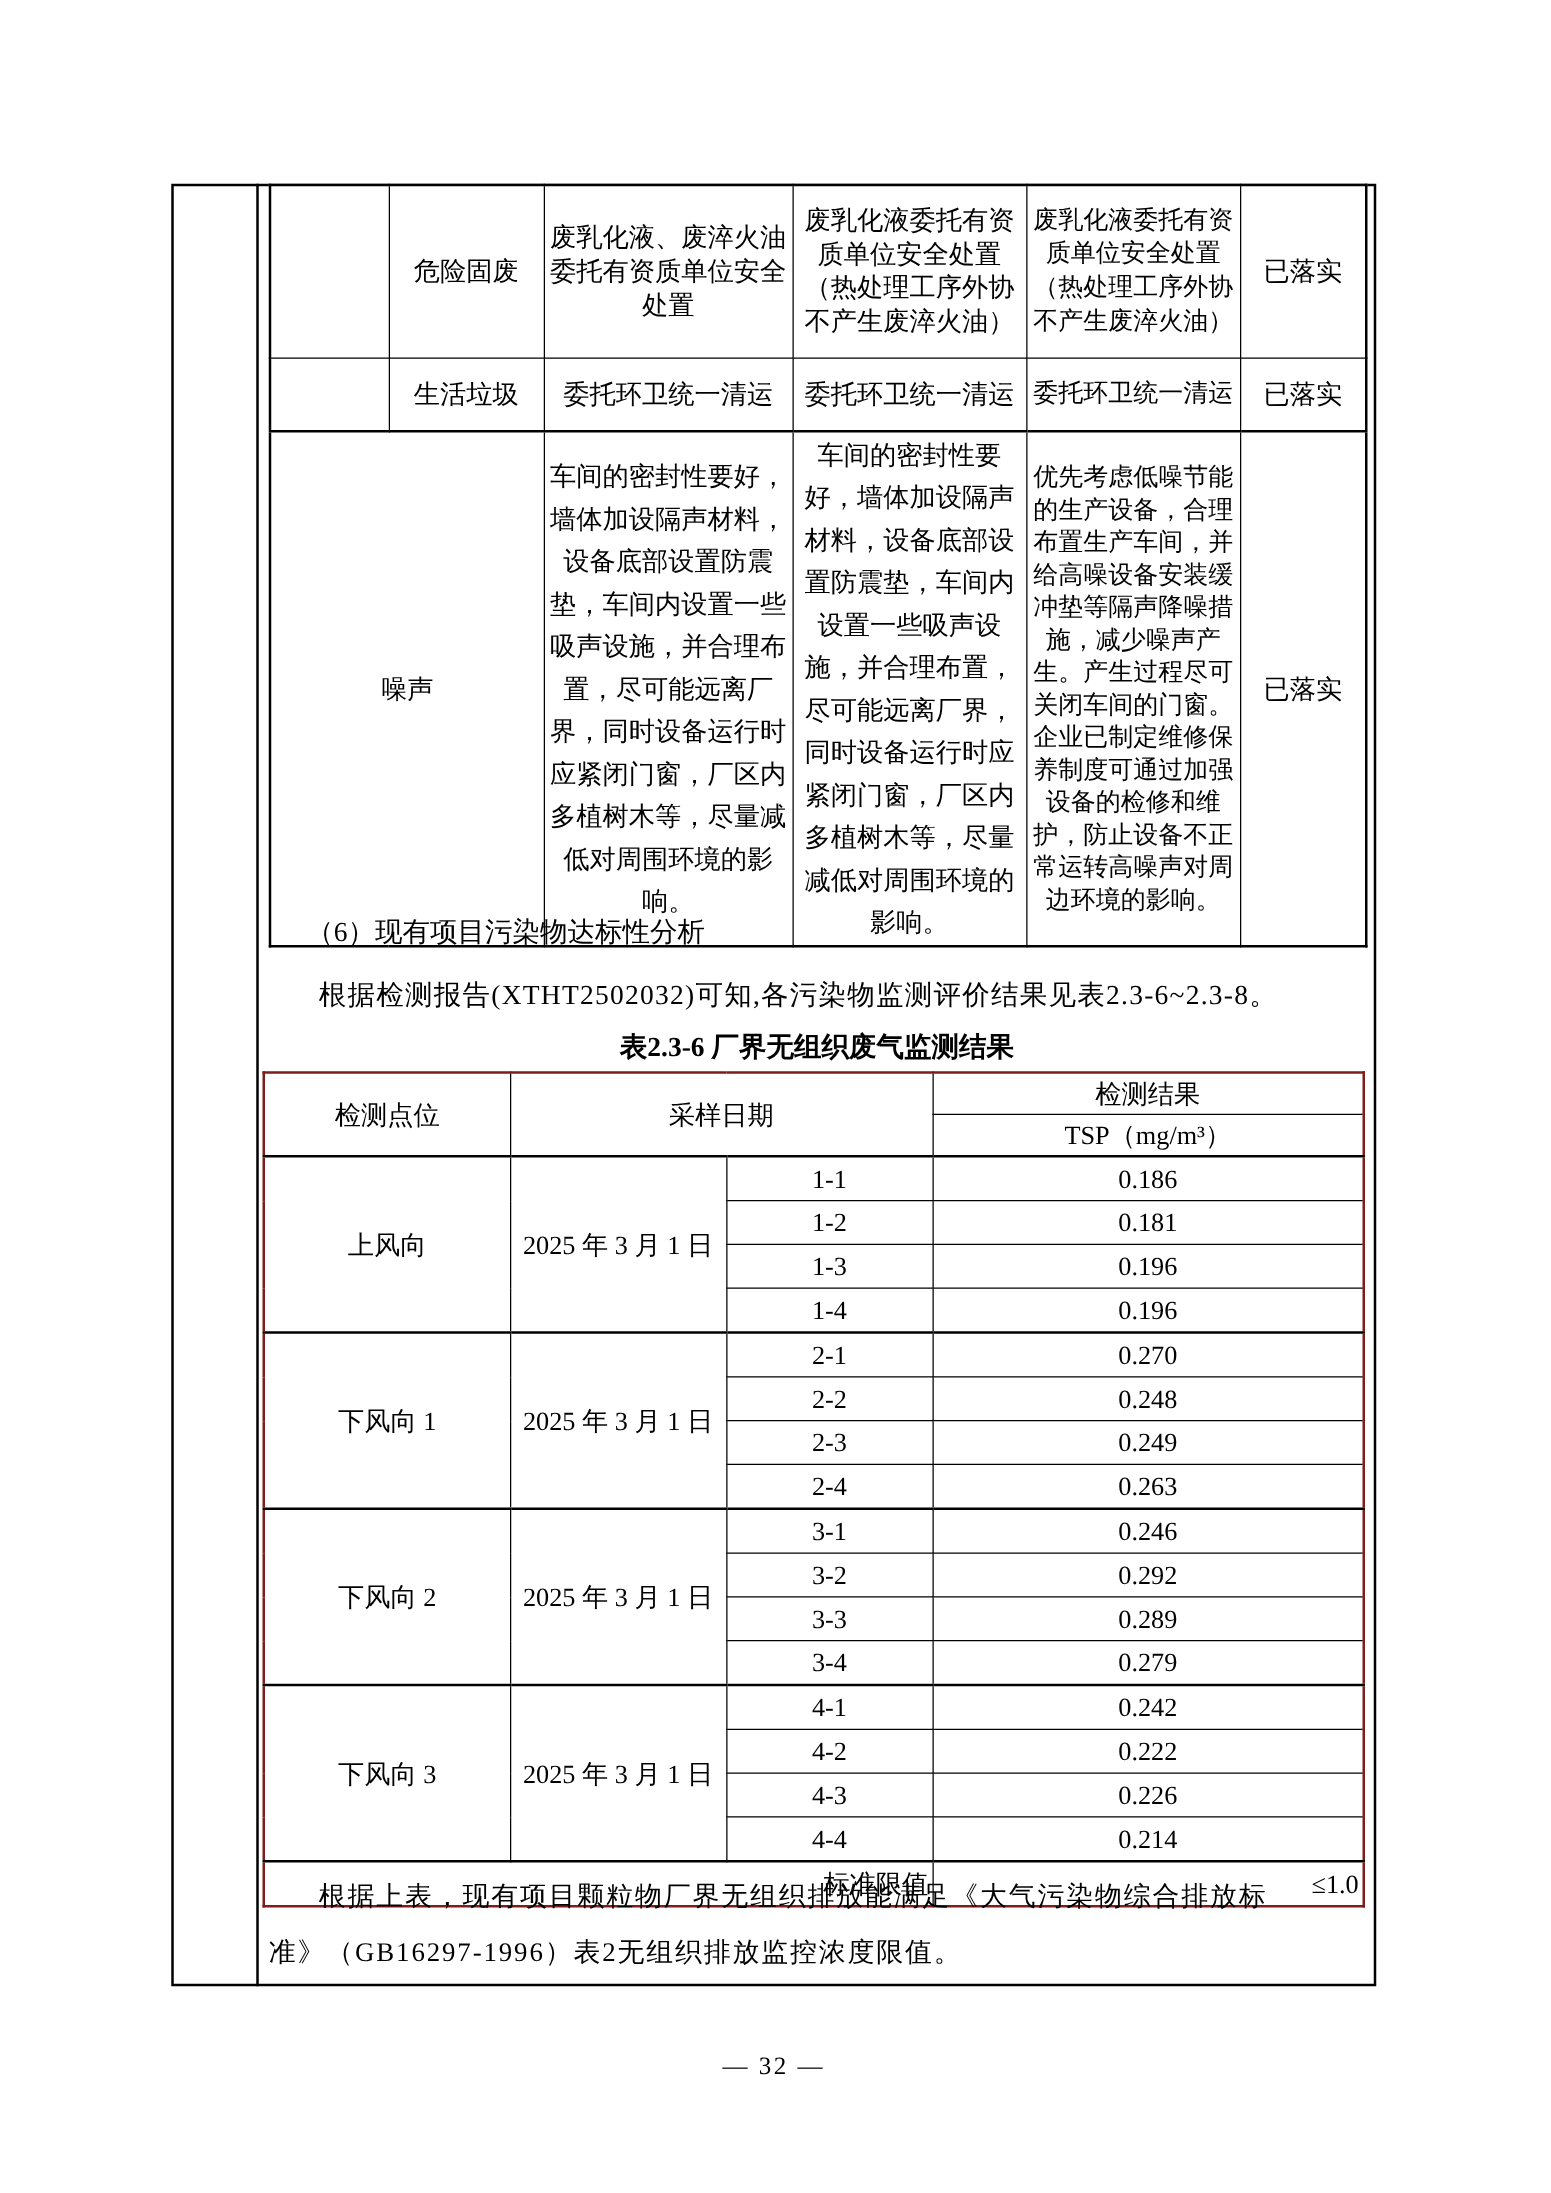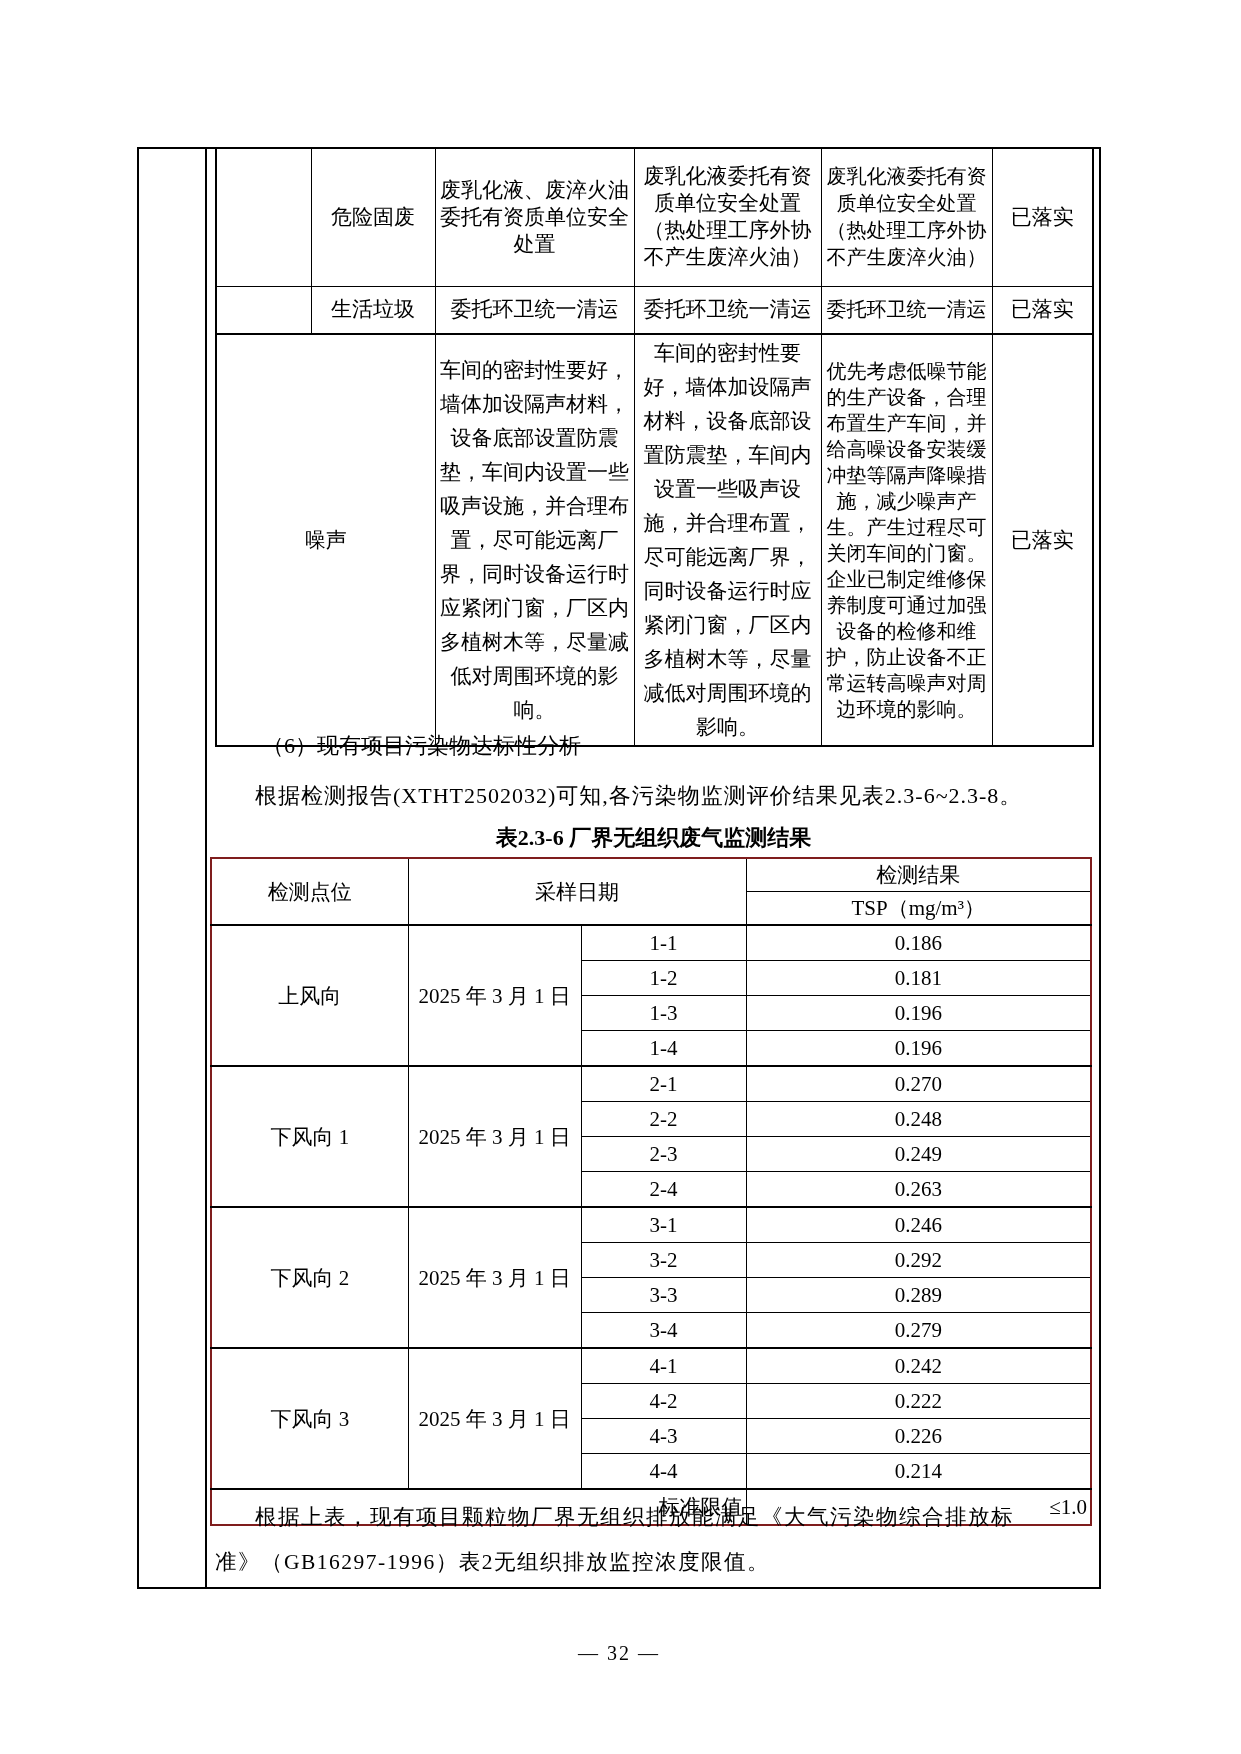--- a/index.html
+++ b/index.html
@@ -8,28 +8,28 @@
 
   .outer-frame{position:absolute;left:137px;top:147px;width:964px;height:1442px;border:2px solid #000;box-sizing:border-box;}
   .frame-divider{position:absolute;left:205px;top:147px;width:2px;height:1442px;background:#000;}
 
   table.doc-table{border-collapse:collapse;table-layout:fixed;position:absolute;background:#fff;}
   table.doc-table td{border:1px solid #000;text-align:center;vertical-align:middle;padding:1px 3px;box-sizing:border-box;overflow:hidden;}
 
   
   .top-table{left:215px;top:147px;width:877px;border:2px solid #000;font-size:21px;}
   .top-table tr.r0 td{height:138px;line-height:27px;}
-  .top-table tr.r1 td{height:48px;line-height:27px;}
+  .top-table tr.r1 td{height:59px;line-height:27px;}
   .top-table tr.r2 td{height:387px;border-top:2px solid #000;}
   .top-table tr.r2 td.m-a,.top-table tr.r2 td.m-b{line-height:34px;}
   .top-table tr.r2 td.m-c{line-height:26px;font-size:20px;}
   .top-table td.m-c{font-size:20px;line-height:26px;}
 
   
-  .sec-heading{position:absolute;left:214px;top:731px;width:877px;font-size:22px;text-indent:48px;white-space:nowrap;}
+  .sec-heading{position:absolute;left:197px;top:731px;width:877px;font-size:22px;text-indent:48px;white-space:nowrap;}
   .sec-intro{position:absolute;left:215px;top:781px;width:900px;font-size:22px;text-indent:40px;letter-spacing:1px;white-space:nowrap;}
   .tbl-caption{position:absolute;left:215px;top:823px;width:877px;text-align:center;font-weight:bold;font-size:22px;}
 
   
   .mon-table{left:210px;top:857px;width:880px;border:2px solid #7f1d1d;font-size:21px;}
   .mon-table tr.hdr td{height:33px;line-height:30px;}
   .mon-table tbody tr td{height:34px;line-height:32px;}
   .mon-table tr.group-start td{border-top:2px solid #000;}
   .mon-table tr.limit-row td{border-top:2px solid #000;text-align:right;}
 

